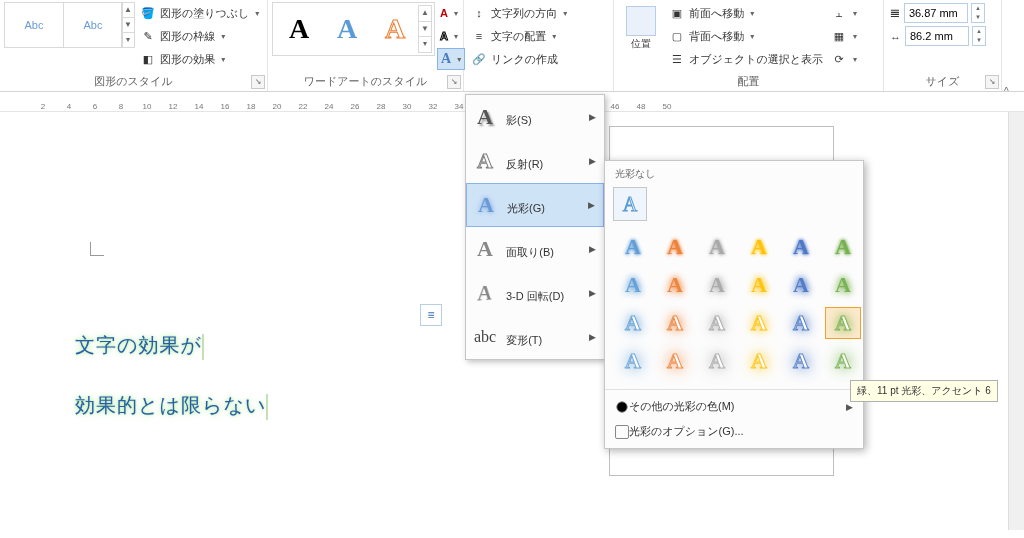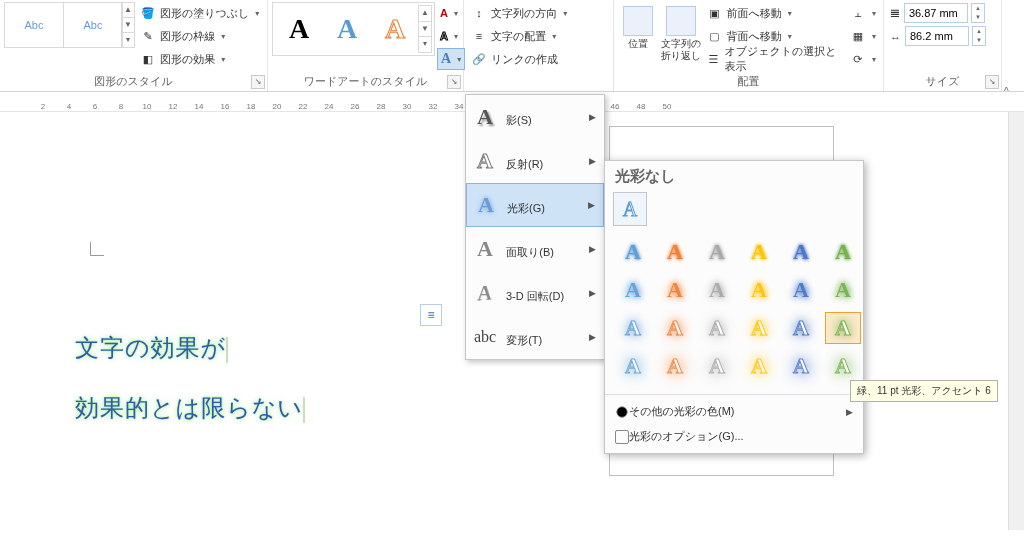--- a/index.html
+++ b/index.html
@@ -45,21 +45,21 @@
 .spin { width:14px; height:20px; border:1px solid #b7cde8; margin-left:-1px; display:flex; flex-direction:column; }
 .spin span { flex:1; text-align:center; font-size:6px; line-height:9px; color:#666; }
 
 
 .ruler { height:20px; background:#fff; display:flex; align-items:flex-end; font-size:8px; color:#777; padding-left:30px; border-bottom:1px solid #e5e5e5; position:relative; }
 .ruler span { display:inline-block; width:26px; text-align:center; }
 
 
 .doc { position:relative; background:#fff; width:100%; height:calc(538px - 92px - 20px); }
 .page-mark { position:absolute; left:90px; top:130px; width:14px; height:14px; border-left:1px solid #999; border-bottom:1px solid #999; }
-.fx-text { position:absolute; left:75px; font-size:24px; font-family:"HG正楷書体","Yu Mincho",serif; color:#2a5caa; letter-spacing:1px; text-shadow:0 0 6px #a8e89b,0 0 2px #a8e89b; }
+.fx-text { position:absolute; left:75px; font-size:20px; font-family:"HG正楷書体","Yu Mincho",serif; color:#2a5caa; letter-spacing:1px; text-shadow:0 0 6px #a8e89b,0 0 2px #a8e89b; }
 .fx-text.t1 { top:220px; }
 .fx-text.t2 { top:280px;text-align:right; }
 .fx-cursor { display:inline-block; width:2px; height:26px; background:#c5e0b4; vertical-align:middle; }
 .anchor { position:absolute; left:420px; top:192px; width:22px; height:22px; border:1px solid #b7cde8; background:#fff; display:flex; align-items:center; justify-content:center; font-size:12px; color:#3a6db5; }
 
 
 .textbox-outline { position:absolute; right:190px; top:14px; width:225px; height:350px; border:1px solid #bfbfbf; }
 
 
 .popup { position:absolute; left:465px; top:94px; width:140px; background:#fcfcfc; border:1px solid #c6c6c6; box-shadow:2px 2px 6px rgba(0,0,0,.25); z-index:50; }
@@ -69,21 +69,21 @@
 .popup .arrow { font-size:9px; color:#555; }
 .popup .pA { font-family:"Times New Roman",serif; font-size:22px; font-weight:bold; color:#7d7d7d; -webkit-text-stroke:1px #7d7d7d; color:transparent; width:22px; text-align:center; }
 .popup .pA.shadow { color:#555; -webkit-text-stroke:0; text-shadow:2px 2px 2px #999; }
 .popup .pA.glow { color:#6a9bd8; -webkit-text-stroke:0; text-shadow:0 0 5px #6a9bd8; }
 .popup .pA.bevel { color:#888; -webkit-text-stroke:0; }
 .popup .pA.rot { color:#888; -webkit-text-stroke:0; transform:perspective(40px) rotateY(25deg); }
 .popup .abc { font-family:"Comic Sans MS",cursive; font-size:16px; color:#444; }
 
 
 .sub { position:absolute; left:604px; top:160px; width:260px; background:#fcfcfc; border:1px solid #c6c6c6; box-shadow:2px 2px 8px rgba(0,0,0,.3); z-index:60; padding-bottom:4px; }
-.sub .shead { font-size:15px; color:#666; padding:6px 10px 4px;font-weight:bold; }
+.sub .shead { font-size:10px; color:#666; padding:6px 10px 4px; }
 .sub .none-box { margin:2px 8px 8px; width:34px; height:34px; border:1px solid #c6c6c6; background:#eef5fd; display:flex; align-items:center; justify-content:center; font-family:"Times New Roman",serif; font-size:20px; color:#5b9bd5; -webkit-text-stroke:1px #5b9bd5; color:transparent; }
 .sub .grid { display:grid; grid-template-columns:repeat(6,36px); gap:6px; padding:2px 10px 8px; }
 .sub .gcell { width:36px; height:32px; display:flex; align-items:center; justify-content:center; border:1px solid transparent; }
 .sub .gcell.sel { border:1px solid #f0a030; background:#fdeacc; }
 .sub .gA { font-family:"Times New Roman",serif; font-size:22px; font-weight:bold; }
 .sub .sep { height:1px; background:#e1e1e1; margin:4px 0; }
 .sub .srow { display:flex; align-items:center; padding:5px 10px; }
 .sub .srow .arrow { margin-left:auto; font-size:9px; color:#555; }
 .swatch-ico { width:14px; height:14px; }
 
@@ -183,25 +183,20 @@
       </div>
     </div>
     <div class="group-label"></div>
   </div>
 
   <div class="group" style="width:270px">
     <div class="group-body">
       <div class="big-btn">
         <div class="bi"></div>
         <div class="lbl">位置</div>
-      </div>
-      <div class="big-btn">
-        <div class="bi"></div>
-        <div class="lbl" style="white-space:pre-line">文字列の
-折り返し</div>
       </div>
       <div class="stack">
         <div class="stack-row">
             <span class="ico">▣</span>
             <span>前面へ移動</span>
             <span class="dd">▾</span>
           </div>
         <div class="stack-row">
             <span class="ico">▢</span>
             <span>背面へ移動</span>

